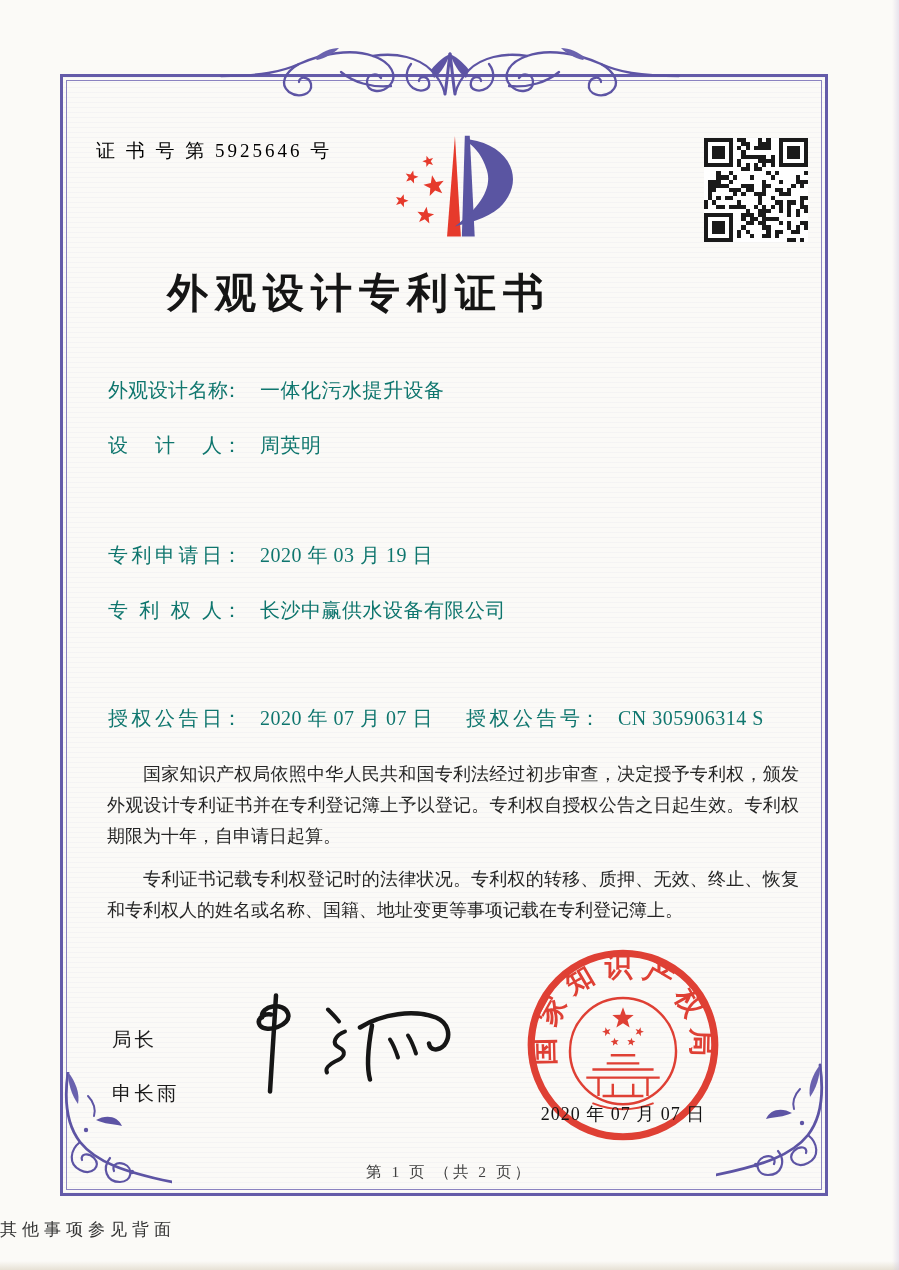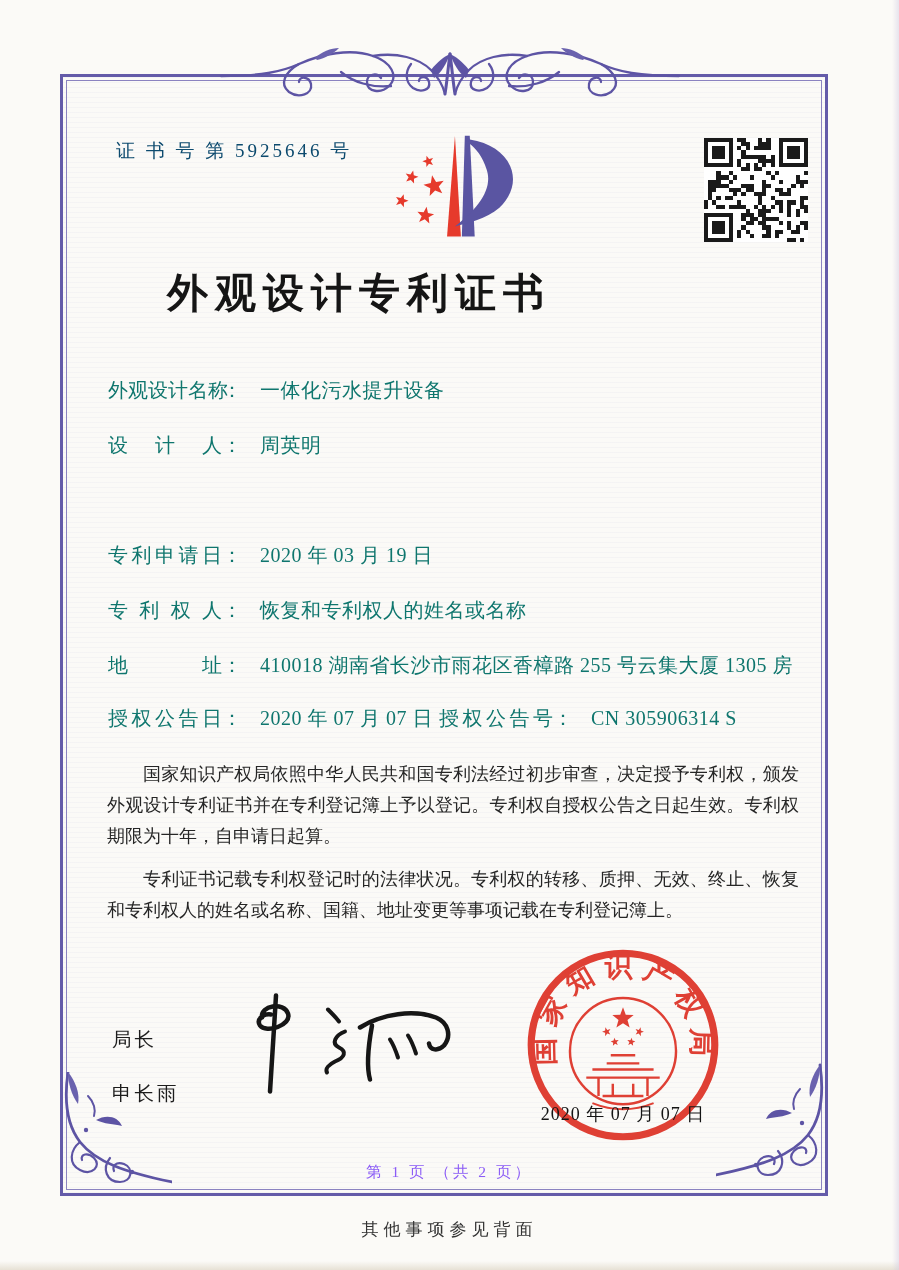--- a/index.html
+++ b/index.html
@@ -19,47 +19,47 @@
     border:3px solid #645ba9;
     background:repeating-linear-gradient(180deg,rgba(122,122,190,0.05) 0 1px,transparent 1px 5px);
   }
   .frame::after{
     content:'';position:absolute;inset:3px;border:1px solid #8b83c0;
   }
   .orn{position:absolute;pointer-events:none;}
   .orn-top{left:219px;top:40px;width:462px;height:68px;}
   .orn-bl{left:52px;top:1072px;width:120px;height:126px;}
   .orn-br{left:716px;top:1058px;width:120px;height:140px;transform:scaleX(-1);}
-  .cert-no{position:absolute;left:96px;top:138px;font-size:19px;letter-spacing:3px;color:#0c4a6e;margin-left:20px;}
+  .cert-no{position:absolute;left:96px;top:138px;font-size:19px;letter-spacing:3px;color:#000000;}
   .logo{position:absolute;left:372px;top:128px;width:158px;height:120px;}
   .qr{position:absolute;left:704px;top:138px;width:104px;height:104px;}
   .title{
     position:absolute;left:0;width:718px;top:266px;text-align:center;
     font-size:41px;font-weight:700;letter-spacing:7px;color:#151515;
   }
   .row{position:absolute;left:108px;right:70px;font-size:20px;color:#0f766e;white-space:nowrap;}
   .lbl{display:inline-block;width:114px;text-align:justify;text-align-last:justify;text-justify:inter-character;}
   .colon{display:inline-block;}
   .val{margin-left:13px;letter-spacing:0.5px;}
-  .pair2{position:absolute;left:331px;top:0;}
+  .pair2{position:absolute;left:358px;top:0;}
   .paras{
     position:absolute;left:95px;width:716px;top:747px;
     font-size:18px;line-height:31px;text-align:justify;color:#262626;
   }
   .paras p{margin:12px;text-indent:2em;}
   .director-title{position:absolute;left:112px;top:1026px;font-size:19.5px;letter-spacing:3px;color:#1d1d1d;text-align:center;}
   .director-name{position:absolute;left:112px;top:1068px;font-size:19.5px;letter-spacing:3px;color:#1d1d1d;margin-top:12px;}
   .signature{position:absolute;left:232px;top:986px;width:245px;height:115px;}
   .seal{position:absolute;left:521px;top:943px;width:204px;height:204px;opacity:.93;}
   .seal-date{
     position:absolute;left:521px;width:204px;top:1102px;text-align:center;
     font-size:18px;letter-spacing:1px;color:#141414;z-index:5;white-space:nowrap;
   }
-  .footer-page{position:absolute;left:0;width:899px;top:1162px;text-align:center;font-size:15.5px;letter-spacing:3px;color:#8b5cf6;}
-  .back-note{position:absolute;left:0;width:899px;top:1218px;text-align:center;font-size:17px;letter-spacing:5px;color:#333;}
+  .footer-page{position:absolute;left:0;width:899px;top:1162px;text-align:center;font-size:15.5px;letter-spacing:3px;color:#404040;}
+  .back-note{position:absolute;left:0;width:899px;top:1218px;font-size:17px;letter-spacing:5px;color:#333;}
   .scan-edge-b{position:absolute;left:0;right:0;bottom:0;height:9px;background:linear-gradient(180deg,transparent,#d6cdb9);opacity:.55;}
   .scan-edge-r{position:absolute;top:0;bottom:0;right:0;width:7px;background:linear-gradient(90deg,transparent,#cfc8e0);opacity:.45;}
   svg{display:block;}
 </style>
 </head>
 <body>
 
 <div class="page">
 
   <div class="frame"></div>
@@ -406,25 +406,21 @@
   <div class="row" style="top:432px">
     <span class="lbl">设计人</span><span class="colon">：</span>
     <span class="val">周英明</span>
   </div>
   <div class="row" style="top:542px">
     <span class="lbl">专利申请日</span><span class="colon">：</span>
     <span class="val">2020 年 03 月 19 日</span>
   </div>
   <div class="row" style="top:597px">
     <span class="lbl">专利权人</span><span class="colon">：</span>
-    <span class="val">恢复和专利权人的姓名或名称</span>
-  </div>
-  <div class="row" style="top:652px">
-    <span class="lbl">地址</span><span class="colon">：</span>
-    <span class="val">410018 湖南省长沙市雨花区香樟路 255 号云集大厦 1305 房</span>
+    <span class="val">长沙中赢供水设备有限公司</span>
   </div>
   <div class="row" style="top:705px">
     <span class="lbl">授权公告日</span><span class="colon">：</span>
     <span class="val">2020 年 07 月 07 日</span>
     <span class="pair2">
       <span class="lbl">授权公告号</span><span class="colon">：</span>
       <span class="val">CN 305906314 S</span>
     </span>
   </div>
 

